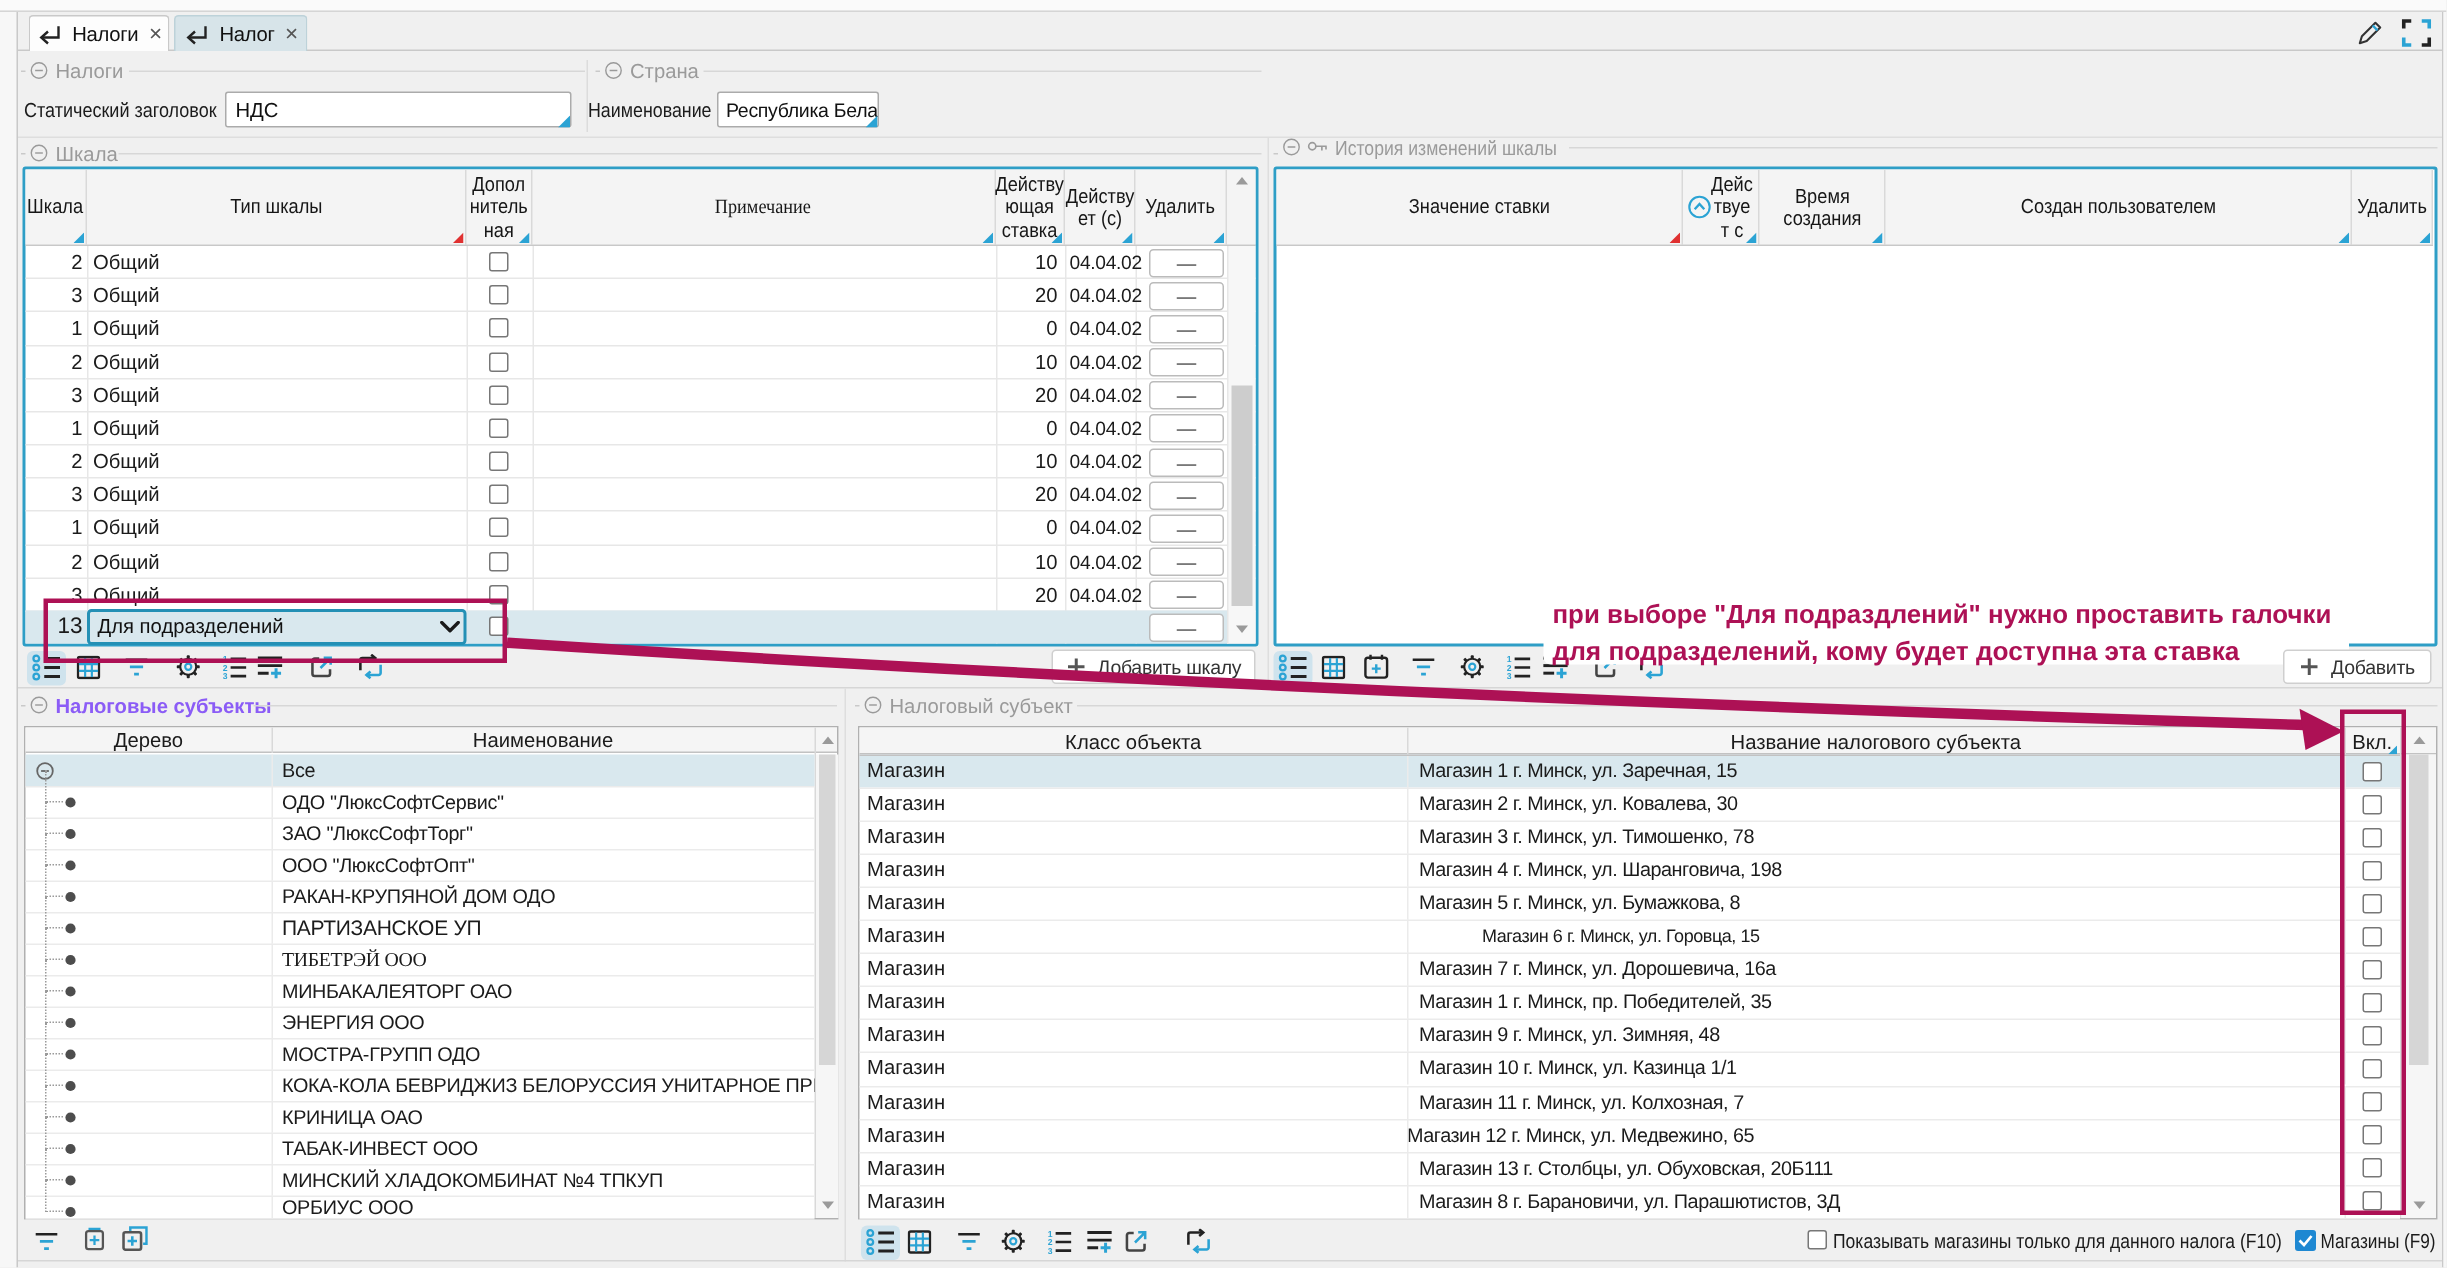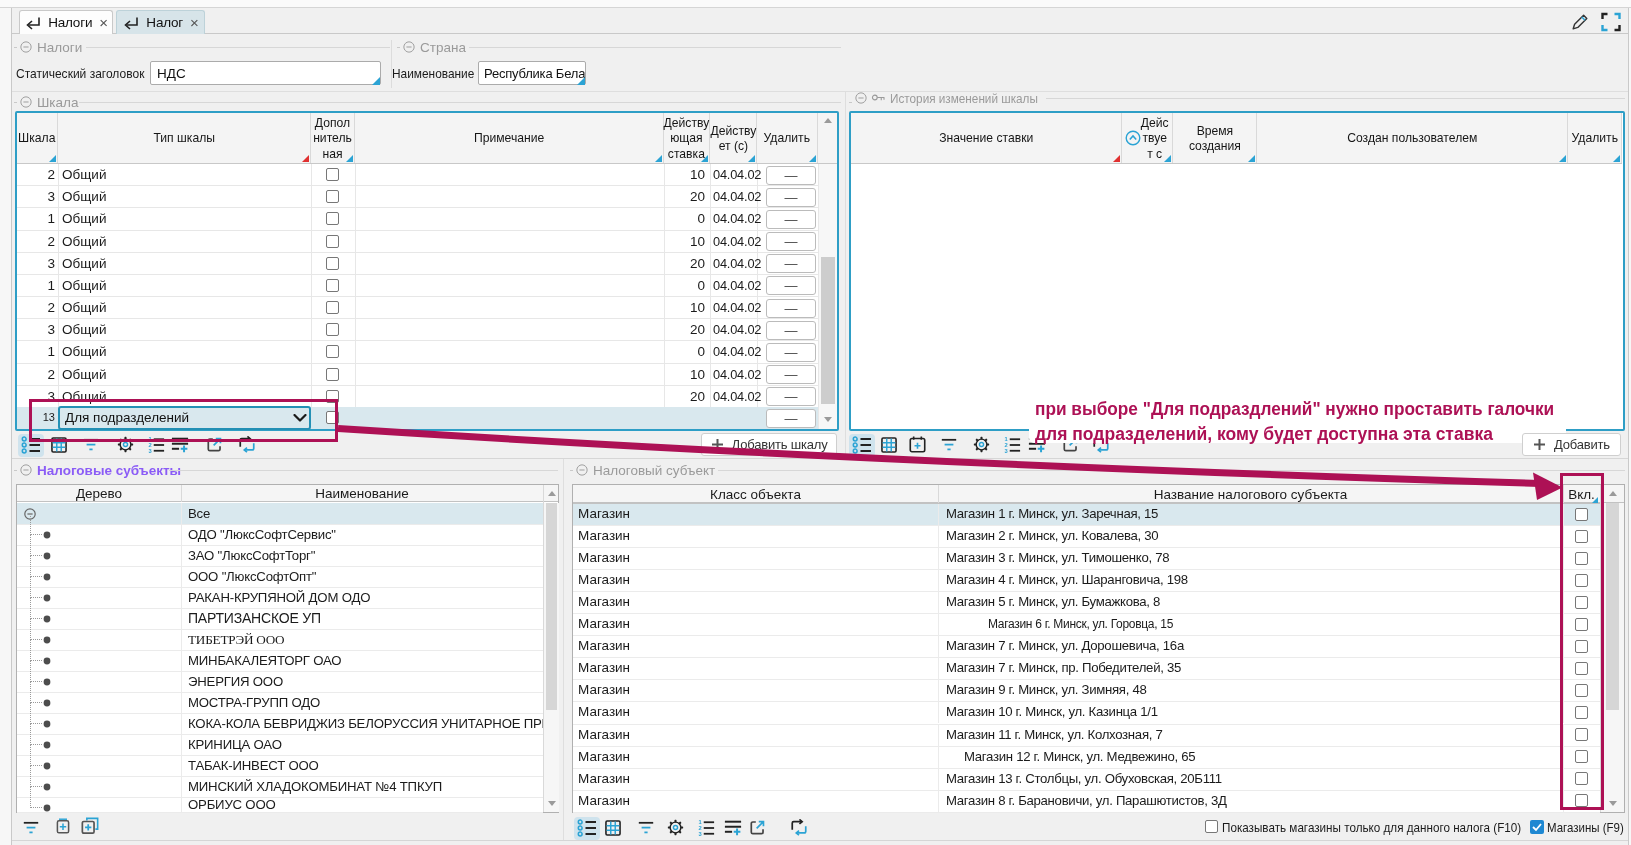--- a/index.html
+++ b/index.html
@@ -85,21 +85,21 @@
   </div>
 <svg class="a" style="left:302px;top:155px;width:7px;height:7px;" viewBox="0 0 7 7">
     <path d="M7 0 L7 7 L0 7 Z" fill="#e03131"></path>
   </svg>
 <div class="a" style="left:311px;top:113px;width:44px;height:50px;font-size:13.5px;display:flex;align-items:center;justify-content:center;text-align:center;line-height:15.5px;color:#161616;border-right:1px solid #d9d9d9;">
     <span style="transform:scaleX(0.9);white-space:nowrap">Допол<br>нитель<br>ная</span>
   </div>
 <svg class="a" style="left:346px;top:155px;width:7px;height:7px;" viewBox="0 0 7 7">
     <path d="M7 0 L7 7 L0 7 Z" fill="#2ba3d4"></path>
   </svg>
-<div class="a" style="left:355px;top:113px;width:309px;height:50px;font-size:13.5px;display:flex;align-items:center;justify-content:center;text-align:center;line-height:15.5px;color:#161616;border-right:1px solid #d9d9d9;">
+<div class="a" style="left:355px;top:113px;width:309px;height:50px;font-size:13.5px;display:flex;align-items:center;justify-content:center;text-align:center;line-height:15.5px;color:#161616;border-right:1px solid #d9d9d9;font-family:Liberation Serif, serif;">
     <span style="transform:scaleX(0.9);white-space:nowrap">Примечание</span>
   </div>
 <svg class="a" style="left:655px;top:155px;width:7px;height:7px;" viewBox="0 0 7 7">
     <path d="M7 0 L7 7 L0 7 Z" fill="#2ba3d4"></path>
   </svg>
 <div class="a" style="left:664px;top:113px;width:46px;height:50px;font-size:13.5px;display:flex;align-items:center;justify-content:center;text-align:center;line-height:15.5px;color:#161616;border-right:1px solid #d9d9d9;">
     <span style="transform:scaleX(0.9);white-space:nowrap">Действу<br>ющая<br>ставка</span>
   </div>
 <svg class="a" style="left:701px;top:155px;width:7px;height:7px;" viewBox="0 0 7 7">
     <path d="M7 0 L7 7 L0 7 Z" fill="#2ba3d4"></path>
@@ -195,21 +195,21 @@
 <div class="a" style="left:713px;top:363.62px;width:46px;height:21.18px;font-size:12.8px;letter-spacing:-0.2px;line-height:21px;">04.04.02</div>
 <div class="btn-d" style="left:766px;top:365.12px;">—</div>
 <div class="a" style="left:17px;top:406.98px;width:820px;height:1px;background:#e7e7e7;"></div>
 <div class="a" style="left:17px;top:385.8px;width:38px;height:21.18px;font-size:13.5px;text-align:right;line-height:21px;">3</div>
 <div class="a" style="left:62px;top:385.8px;width:100px;height:21.18px;font-size:13.5px;line-height:21px;">Общий</div>
 <div class="cb" style="left:326px;top:389.8px;"></div>
 <div class="a" style="left:664px;top:385.8px;width:41px;height:21.18px;font-size:13.5px;text-align:right;line-height:21px;">20</div>
 <div class="a" style="left:713px;top:385.8px;width:46px;height:21.18px;font-size:12.8px;letter-spacing:-0.2px;line-height:21px;">04.04.02</div>
 <div class="btn-d" style="left:766px;top:387.3px;">—</div>
 <div class="a" style="left:17px;top:407px;width:820px;height:22px;background:#d9e8ee;"></div>
-<div class="a" style="left:17px;top:407px;width:38px;height:22px;font-size:11px;text-align:right;line-height:21px;">13</div>
+<div class="a" style="left:17px;top:407px;width:38px;height:22px;font-size:15px;text-align:right;line-height:21px;">13</div>
 <div class="a" style="left:58px;top:405.5px;width:253px;height:24px;background:#d9e8ee;border:2px solid #2490b5;border-radius:3px;font-size:13.5px;display:flex;align-items:center;padding-left:5px;color:#111;">Для подразделений</div>
 <svg class="a" style="left:293px;top:414px;width:14px;height:8px;" viewBox="0 0 14 8">
     <path d="M1.5 1 L7 6.5 L12.5 1" fill="none" stroke="#1a1a1a" stroke-width="2.2" stroke-linecap="round" stroke-linejoin="round"></path>
   </svg>
 <div class="cb" style="left:326px;top:411px;"></div>
 <div class="btn-d" style="left:766px;top:408.5px;">—</div>
 <div class="a" style="left:818px;top:164px;width:19px;height:265px;background:#f7f7f7;"></div>
 <div class="a" style="left:818px;top:164px;width:1px;height:265px;background:#e7e7e7;"></div>
 <div class="a" style="left:819px;top:114px;width:18px;height:14px;">
     <div class="sb-tri-u" style="margin:4px auto 0 auto;width:0"></div>
@@ -597,21 +597,21 @@
 <div class="a" style="left:573px;top:635.3px;width:1027px;height:1px;background:#ebebeb;"></div>
 <div class="a" style="left:938px;top:613.25px;width:1px;height:22.05px;background:#ebebeb;"></div>
 <div class="a" style="left:1563px;top:613.25px;width:1px;height:22.05px;background:#ebebeb;"></div>
 <div class="a" style="left:578px;top:635.3px;width:300px;height:22.05px;font-size:13.5px;line-height:22.05px;">Магазин</div>
 <div class="a" style="left:946px;top:635.3px;width:600px;height:22.05px;font-size:13.2px;letter-spacing:-0.3px;line-height:22.05px;white-space:nowrap;">Магазин 7 г. Минск, ул. Дорошевича, 16а</div>
 <div class="cb" style="left:1575px;top:639.8px;"></div>
 <div class="a" style="left:573px;top:657.35px;width:1027px;height:1px;background:#ebebeb;"></div>
 <div class="a" style="left:938px;top:635.3px;width:1px;height:22.05px;background:#ebebeb;"></div>
 <div class="a" style="left:1563px;top:635.3px;width:1px;height:22.05px;background:#ebebeb;"></div>
 <div class="a" style="left:578px;top:657.35px;width:300px;height:22.05px;font-size:13.5px;line-height:22.05px;">Магазин</div>
-<div class="a" style="left:946px;top:657.35px;width:600px;height:22.05px;font-size:13.2px;letter-spacing:-0.3px;line-height:22.05px;white-space:nowrap;">Магазин 7 г. Минск, пр. Победителей, 35</div>
+<div class="a" style="left:946px;top:657.35px;width:600px;height:22.05px;font-size:13.2px;letter-spacing:-0.3px;line-height:22.05px;white-space:nowrap;">Магазин 1 г. Минск, пр. Победителей, 35</div>
 <div class="cb" style="left:1575px;top:661.85px;"></div>
 <div class="a" style="left:573px;top:679.4px;width:1027px;height:1px;background:#ebebeb;"></div>
 <div class="a" style="left:938px;top:657.35px;width:1px;height:22.05px;background:#ebebeb;"></div>
 <div class="a" style="left:1563px;top:657.35px;width:1px;height:22.05px;background:#ebebeb;"></div>
 <div class="a" style="left:578px;top:679.4px;width:300px;height:22.05px;font-size:13.5px;line-height:22.05px;">Магазин</div>
 <div class="a" style="left:946px;top:679.4px;width:600px;height:22.05px;font-size:13.2px;letter-spacing:-0.3px;line-height:22.05px;white-space:nowrap;">Магазин 9 г. Минск, ул. Зимняя, 48</div>
 <div class="cb" style="left:1575px;top:683.9px;"></div>
 <div class="a" style="left:573px;top:701.45px;width:1027px;height:1px;background:#ebebeb;"></div>
 <div class="a" style="left:938px;top:679.4px;width:1px;height:22.05px;background:#ebebeb;"></div>
 <div class="a" style="left:1563px;top:679.4px;width:1px;height:22.05px;background:#ebebeb;"></div>
@@ -621,21 +621,21 @@
 <div class="a" style="left:573px;top:723.5px;width:1027px;height:1px;background:#ebebeb;"></div>
 <div class="a" style="left:938px;top:701.45px;width:1px;height:22.05px;background:#ebebeb;"></div>
 <div class="a" style="left:1563px;top:701.45px;width:1px;height:22.05px;background:#ebebeb;"></div>
 <div class="a" style="left:578px;top:723.5px;width:300px;height:22.05px;font-size:13.5px;line-height:22.05px;">Магазин</div>
 <div class="a" style="left:946px;top:723.5px;width:600px;height:22.05px;font-size:13.2px;letter-spacing:-0.3px;line-height:22.05px;white-space:nowrap;">Магазин 11 г. Минск, ул. Колхозная, 7</div>
 <div class="cb" style="left:1575px;top:728px;"></div>
 <div class="a" style="left:573px;top:745.55px;width:1027px;height:1px;background:#ebebeb;"></div>
 <div class="a" style="left:938px;top:723.5px;width:1px;height:22.05px;background:#ebebeb;"></div>
 <div class="a" style="left:1563px;top:723.5px;width:1px;height:22.05px;background:#ebebeb;"></div>
 <div class="a" style="left:578px;top:745.55px;width:300px;height:22.05px;font-size:13.5px;line-height:22.05px;">Магазин</div>
-<div class="a" style="left:964px;top:745.55px;width:600px;height:22.05px;font-size:13.2px;letter-spacing:-0.3px;line-height:22.05px;white-space:nowrap;">Магазин 12 г. Минск, ул. Медвежино, 65</div>
+<div class="a" style="left:938px;top:745.55px;width:600px;height:22.05px;font-size:13.2px;letter-spacing:-0.3px;line-height:22.05px;white-space:nowrap;">Магазин 12 г. Минск, ул. Медвежино, 65</div>
 <div class="cb" style="left:1575px;top:750.05px;"></div>
 <div class="a" style="left:573px;top:767.6px;width:1027px;height:1px;background:#ebebeb;"></div>
 <div class="a" style="left:938px;top:745.55px;width:1px;height:22.05px;background:#ebebeb;"></div>
 <div class="a" style="left:1563px;top:745.55px;width:1px;height:22.05px;background:#ebebeb;"></div>
 <div class="a" style="left:578px;top:767.6px;width:300px;height:22.05px;font-size:13.5px;line-height:22.05px;">Магазин</div>
 <div class="a" style="left:946px;top:767.6px;width:600px;height:22.05px;font-size:13.2px;letter-spacing:-0.3px;line-height:22.05px;white-space:nowrap;">Магазин 13 г. Столбцы, ул. Обуховская, 20Б111</div>
 <div class="cb" style="left:1575px;top:772.1px;"></div>
 <div class="a" style="left:573px;top:789.65px;width:1027px;height:1px;background:#ebebeb;"></div>
 <div class="a" style="left:938px;top:767.6px;width:1px;height:22.05px;background:#ebebeb;"></div>
 <div class="a" style="left:1563px;top:767.6px;width:1px;height:22.05px;background:#ebebeb;"></div>

